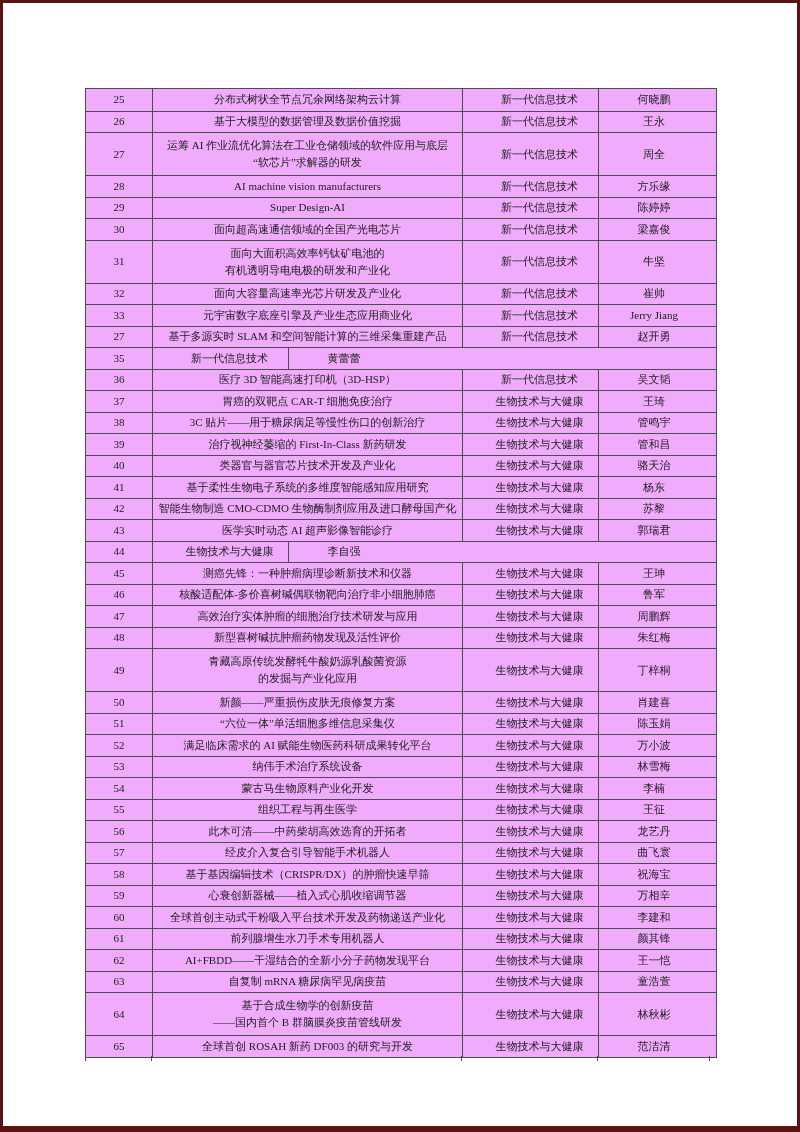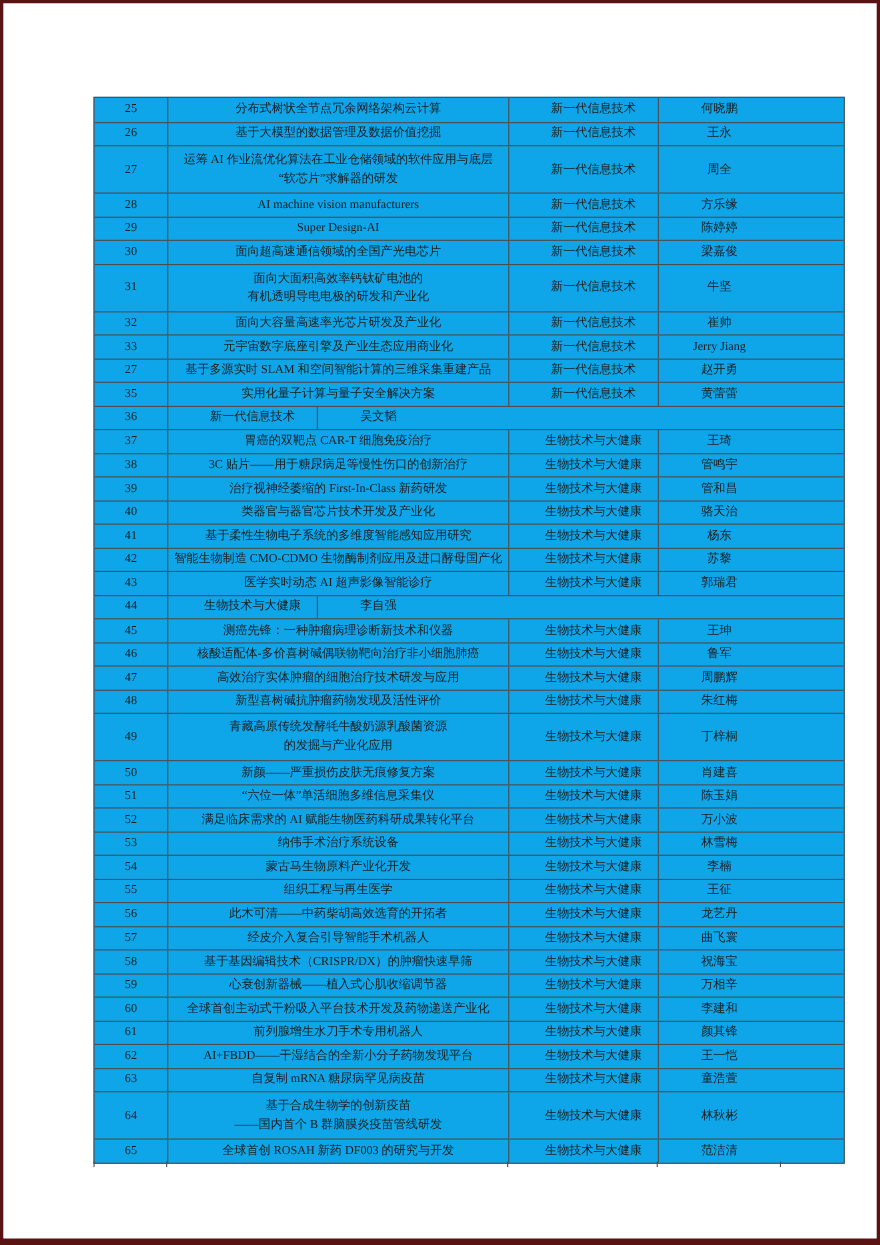--- a/index.html
+++ b/index.html
@@ -20,23 +20,23 @@
     border-top: 3px solid var(--frame, #5a1212);
     border-left: 3px solid var(--frame, #5a1212);
     border-right: 3px solid var(--frame, #5a1212);
     border-bottom: 6px solid var(--frame, #5a1212);
     pointer-events: none;
     z-index: 5;
   }
   .ranking-table {
     position: absolute;
     left: 85px; top: 88px;
-    width: 683px;
+    width: 632px;
     border: 1px solid var(--line, #4d4d4d);
-    background: #0ea5e9;
+    background: #f0abfc;
   }
   .row {
     display: flex;
     height: 21.5px;
     border-top: 1px solid var(--line, #4d4d4d);
   }
   .row:first-child { border-top: none; }
   .row.double { height: 43px; }
   .cell {
     display: flex;
@@ -128,26 +128,26 @@
     <div class="cell name">Jerry Jiang</div>
   </div>
       <div class="row">
     <div class="cell num">27</div>
     <div class="cell proj">基于多源实时 SLAM 和空间智能计算的三维采集重建产品</div>
     <div class="cell cat">新一代信息技术</div>
     <div class="cell name">赵开勇</div>
   </div>
       <div class="row">
     <div class="cell num">35</div>
-    <div class="cell proj">实用化量子计算与量子安全解决方案</div>
     <div class="cell cat">新一代信息技术</div>
     <div class="cell name">黄蕾蕾</div>
   </div>
       <div class="row">
     <div class="cell num">36</div>
+    <div class="cell proj">医疗 3D 智能高速打印机（3D-HSP）</div>
     <div class="cell cat">新一代信息技术</div>
     <div class="cell name">吴文韬</div>
   </div>
       <div class="row">
     <div class="cell num">37</div>
     <div class="cell proj">胃癌的双靶点 CAR-T 细胞免疫治疗</div>
     <div class="cell cat">生物技术与大健康</div>
     <div class="cell name">王琦</div>
   </div>
       <div class="row">

